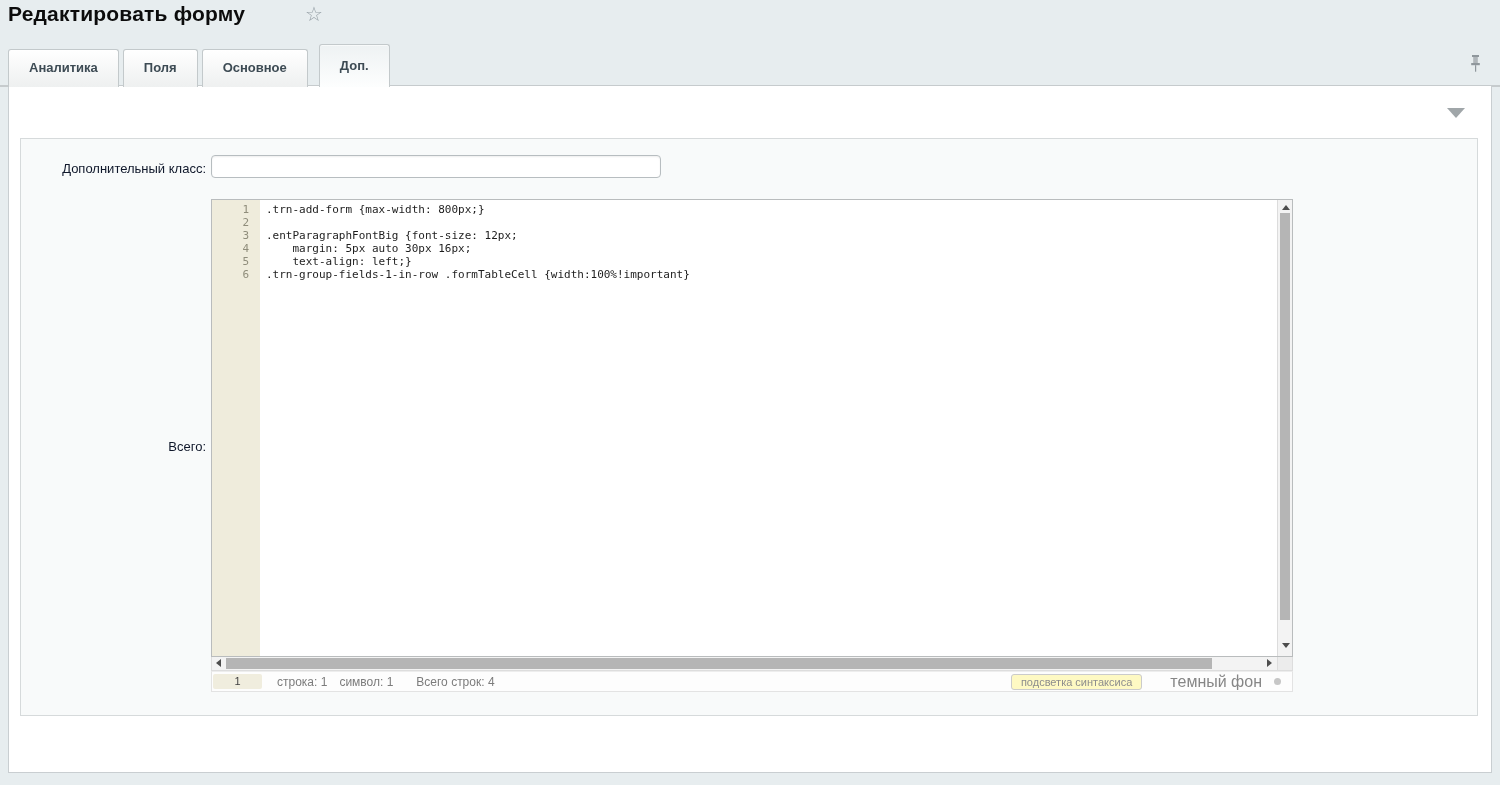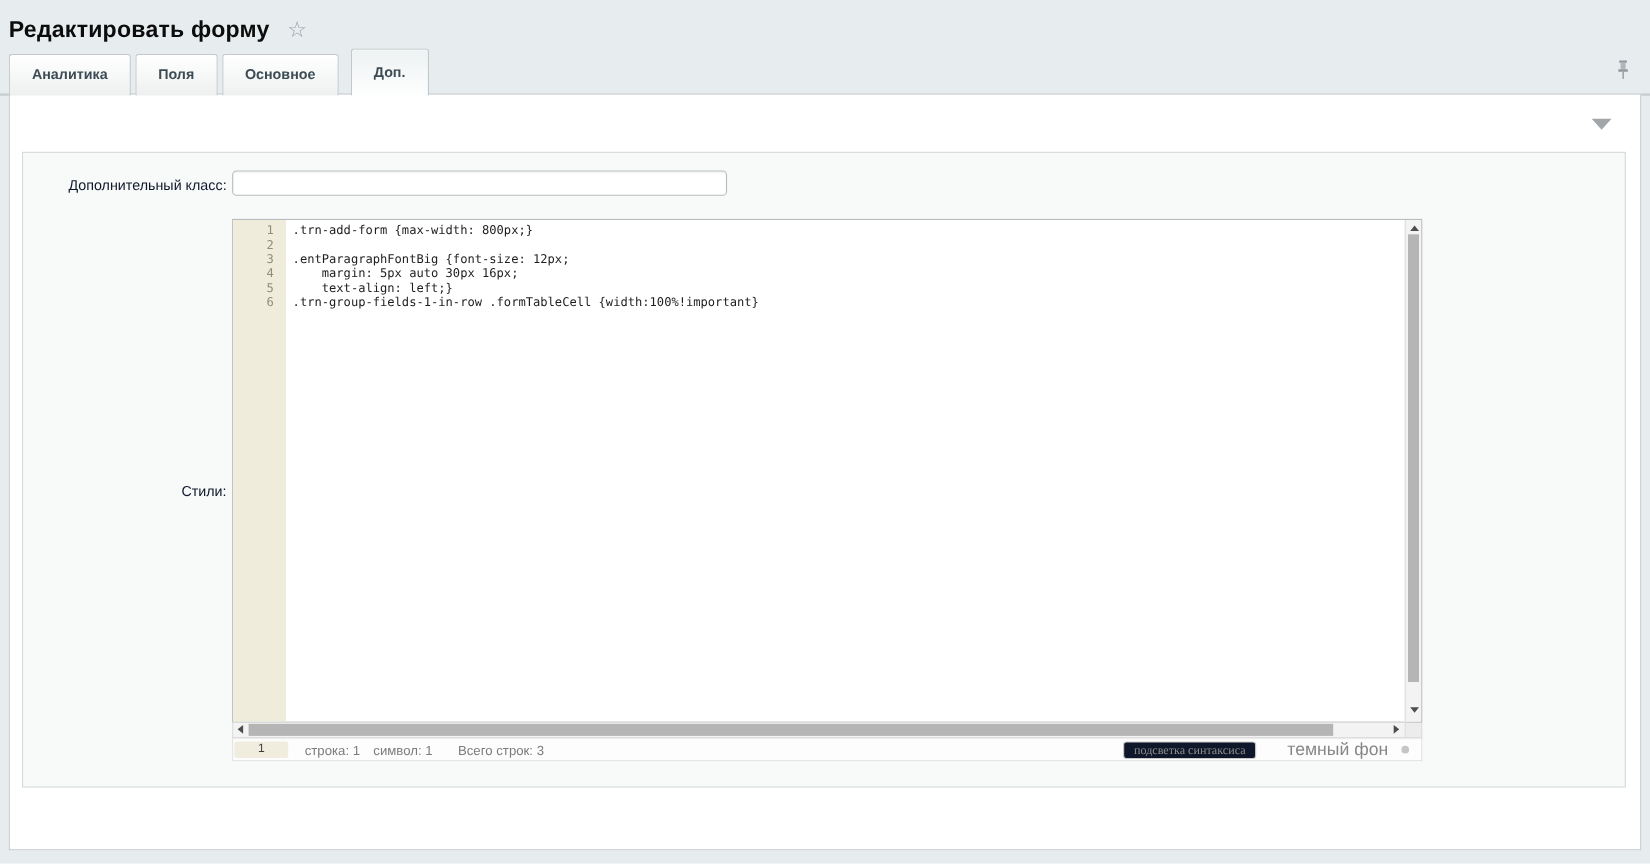--- a/index.html
+++ b/index.html
@@ -6,21 +6,21 @@
   html,body { width:1500px; height:785px; }
   body {
     font-family:"Liberation Sans", sans-serif;
     background:#e7edef;
     position:relative;
     overflow:hidden;
   }
   .page { position:relative; width:1500px; height:785px; }
 
   
-  .page-header { position:absolute; left:8px; top:16px; display:flex; align-items:center; }
+  .page-header { position:absolute; left:8px; top:2px; display:flex; align-items:center;gap:44px; }
   .page-title { font-size:21px; font-weight:bold; color:#0c0c0c; letter-spacing:0.2px; }
   .fav-star { margin-left:16px; font-size:20px; color:#98a2a8; cursor:pointer; line-height:1; }
 
   
   .top-rule { position:absolute; left:0; top:85px; width:1500px; height:2px; background:#c6cbcd; }
   .tabbar { position:absolute; left:8px; top:44px; height:43px; display:flex; align-items:flex-end; z-index:3; }
   .tab {
     height:38px; line-height:36px; padding:0 20px; margin-right:4px;
     background:linear-gradient(#ffffff,#eef0f0);
     border:1px solid #c3c9cb; border-bottom:none;
@@ -118,22 +118,22 @@
   }
   .cur-line-badge {
     width:49px; height:15px; line-height:15px; margin-left:1px;
     background:#f0edde; border-radius:2px; text-align:center;
     font-size:11px; color:#3f3f3f;
   }
   .st-line { margin-left:15px; }
   .st-char { margin-left:12px; }
   .st-total { margin-left:23px; }
   .syntax-badge {
-    margin-left:auto; border:1px solid #cbcbcb; border-radius:3px; background:#0f172a;
-    padding:1px 9px; font-size:11px; color:#8d8d8d; cursor:pointer;font-family:Liberation Serif, serif;
+    margin-left:auto; border:1px solid #cbcbcb; border-radius:3px; background:#fef9c3;
+    padding:1px 9px; font-size:11px; color:#8d8d8d; cursor:pointer;
   }
   .dark-label { margin-left:28px; font-size:16px; color:#868686; cursor:pointer; }
   .dark-dot { width:7px; height:7px; border-radius:50%; background:#c6c6c6; margin:0 11px 0 12px; cursor:pointer; }
 
   
   .save-btn {
     position:absolute; left:27px; top:735px; height:26px; padding:0 15px;
     background:linear-gradient(#95c32f,#6d9b1a);
     border:1px solid #5c8a12; border-radius:4px;
     font-family:"Liberation Sans", sans-serif;
@@ -171,21 +171,21 @@
     </svg>
   </span>
 
   <div class="panel">
     <div class="collapse-arrow"></div>
 
     <div class="inner">
       <label class="field-label lbl-class">Дополнительный класс:</label>
       <input class="class-input" type="text" value="" style="">
 
-      <label class="field-label lbl-styles">Стили:</label>
+      <label class="field-label lbl-styles">Всего:</label>
 
       <div class="editor">
         <div class="code-area">
           <div class="gutter" id="gutter">
               <div class="gutter-num">1</div>
               <div class="gutter-num">2</div>
               <div class="gutter-num">3</div>
               <div class="gutter-num">4</div>
               <div class="gutter-num">5</div>
               <div class="gutter-num">6</div>
@@ -217,21 +217,21 @@
                 <span class="tri tri-right"></span>
               </div>
           </div>
           <div class="corner"></div>
         </div>
 
         <div class="statusbar">
           <span class="cur-line-badge">1</span>
           <span class="st-line">строка: 1</span>
           <span class="st-char">символ: 1</span>
-          <span class="st-total">Всего строк: 3</span>
+          <span class="st-total">Всего строк: 4</span>
           <span class="syntax-badge">подсветка синтаксиса</span>
           <span class="dark-label">темный фон</span>
           <span class="dark-dot"></span>
         </div>
       </div>
     </div>
   </div>
 
   <button class="save-btn">Сохранить</button>
 

